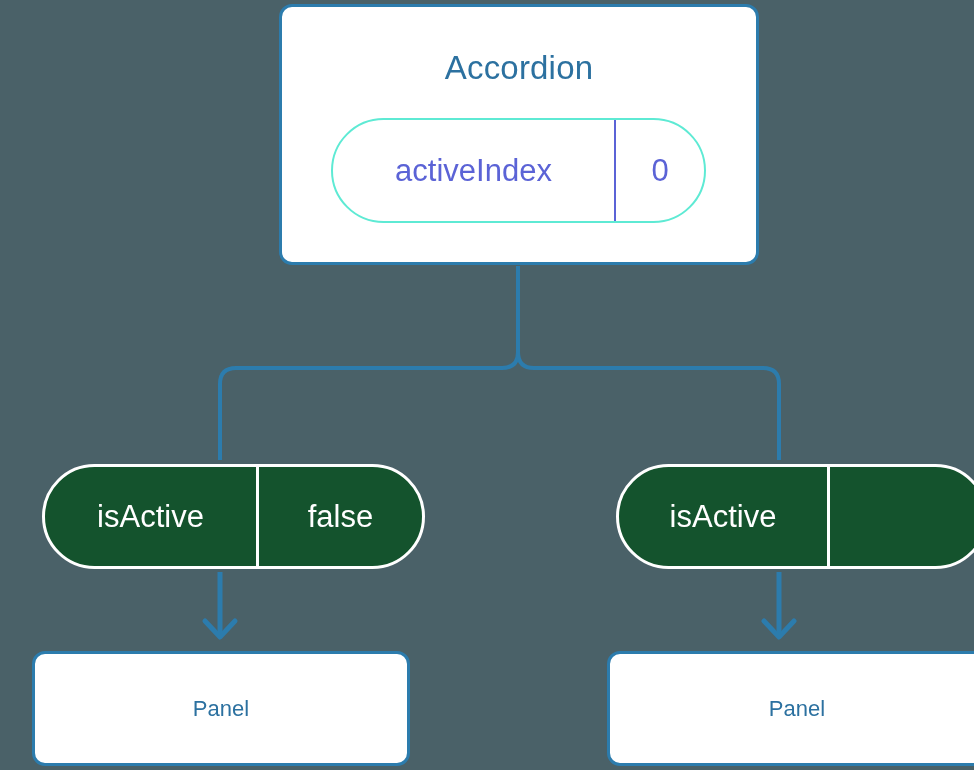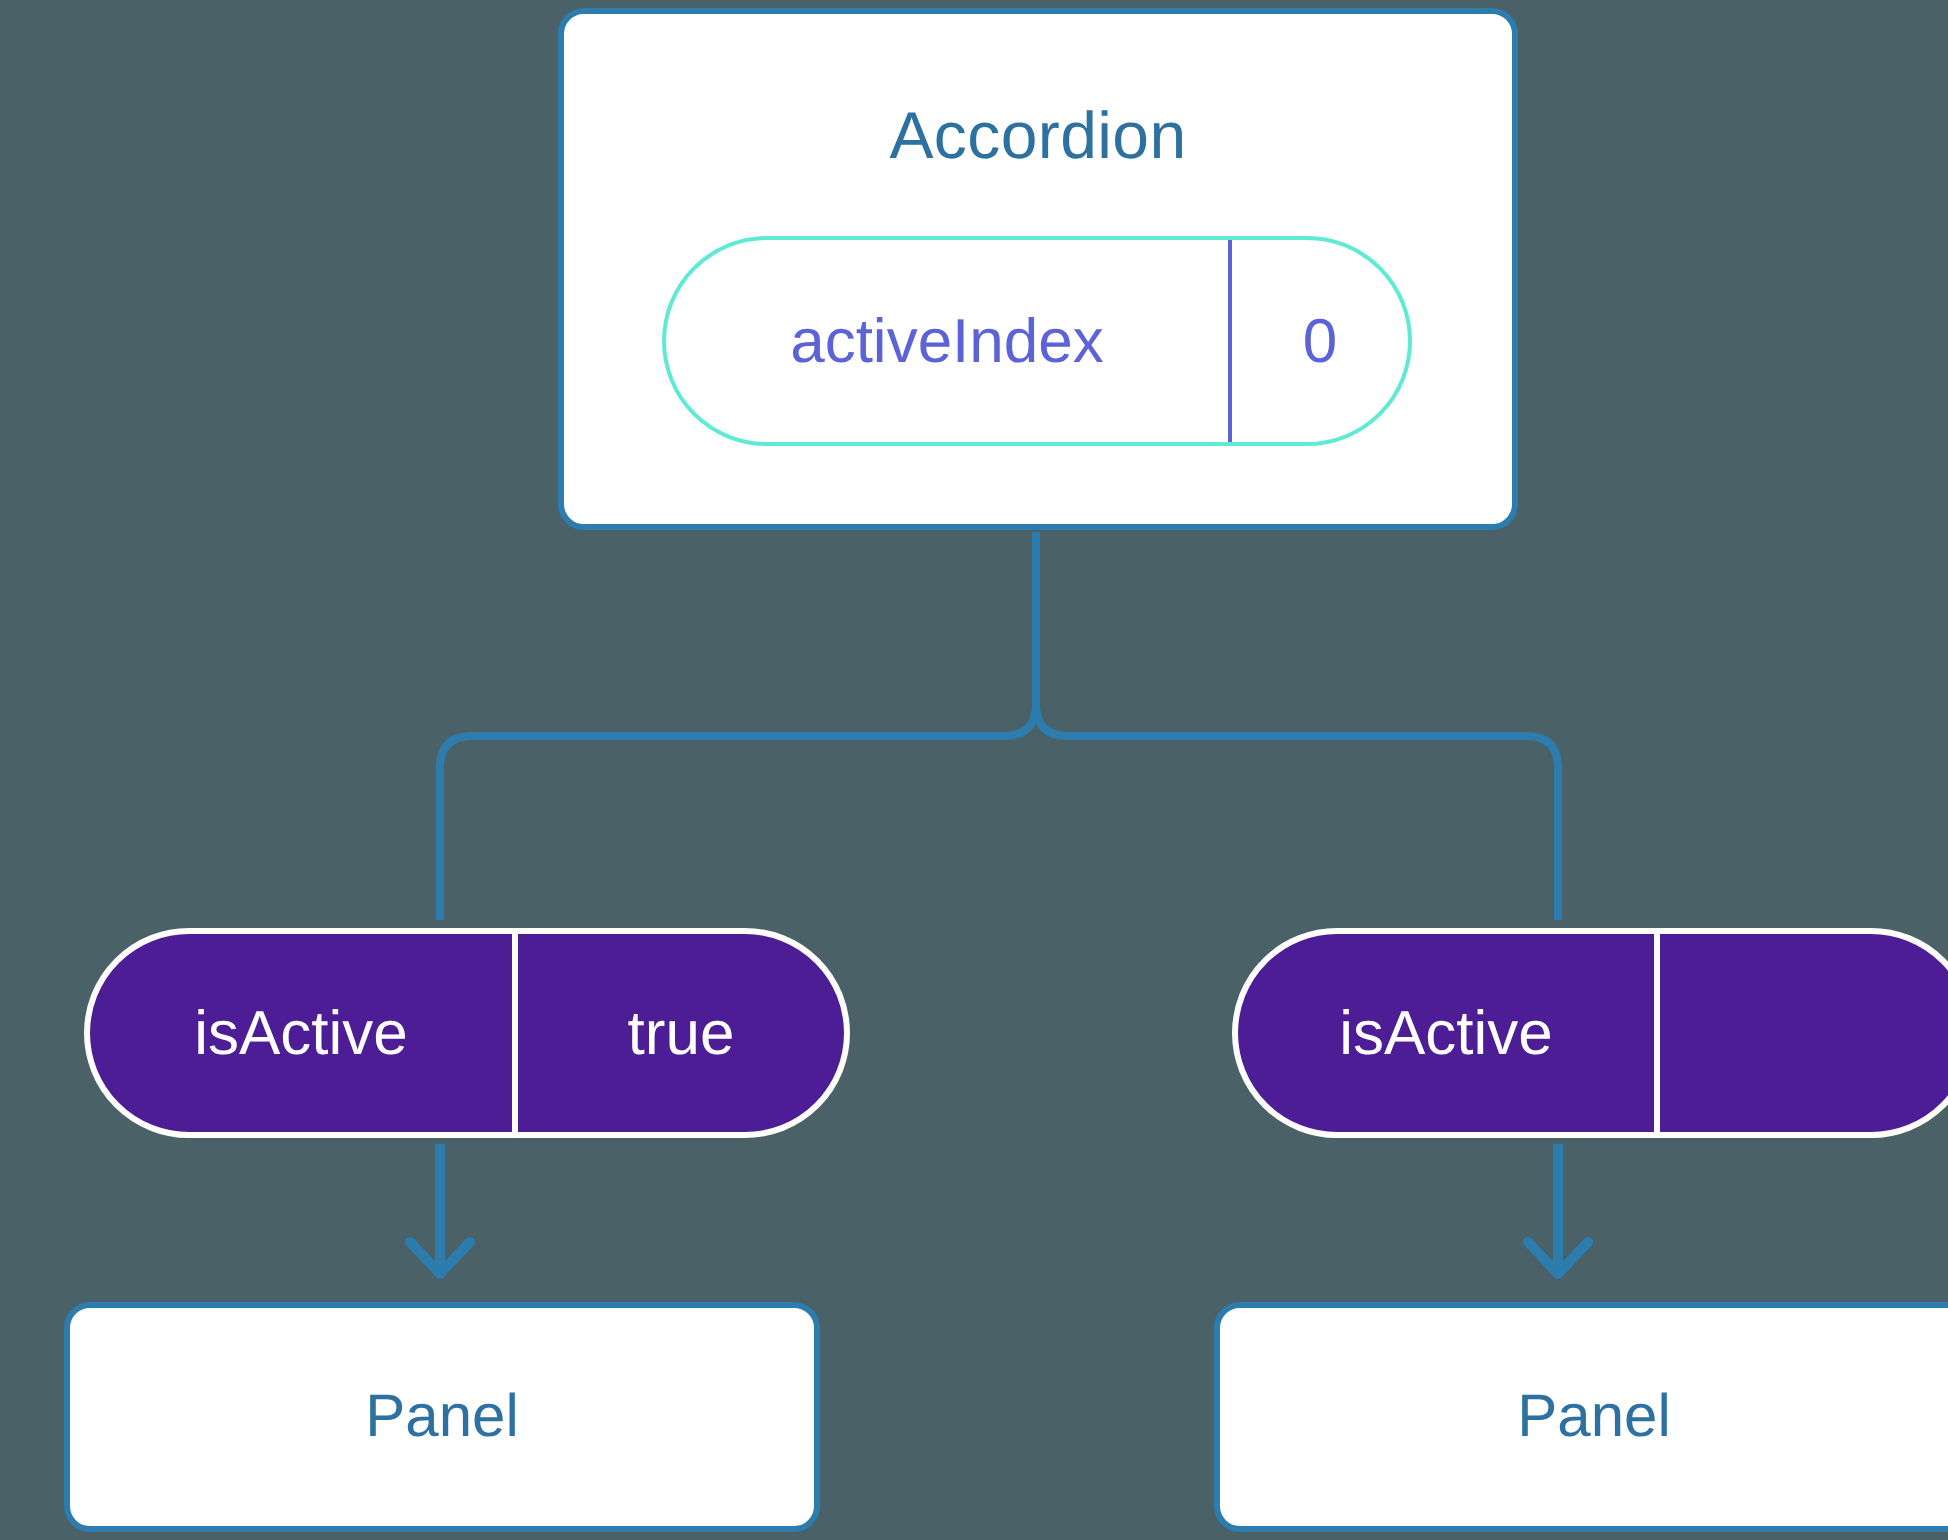--- a/index.html
+++ b/index.html
@@ -83,21 +83,21 @@
     color: #5b63d6;
     border-right: 2px solid #5b63d6;
   }
   .pill-outline .pill-val {
     color: #5b63d6;
   }
 
   
   .pill-filled {
     border: 3px solid #ffffff;
-    background: #4c1d95;
+    background: #14532d;
   }
   .pill-filled .pill-key {
     color: #ffffff;
     border-right: 3px solid #ffffff;
   }
   .pill-filled .pill-val {
     color: #ffffff;
   }
 
   #accordion-state-pill {
@@ -146,21 +146,21 @@
   .panel-label {
     position: absolute;
     left: 0;
     top: 0;
     width: 100%;
     height: 100%;
     display: flex;
     align-items: center;
     justify-content: center;
     color: #2c71a0;
-    font-size: 30px;
+    font-size: 22px;
     line-height: 1;
   }
 </style>
 </head>
 <body>
 
 <div id="stage">
 
   <svg id="connectors" viewBox="0 0 974 770">
 
@@ -181,21 +181,21 @@
     <div id="accordion-title">Accordion</div>
   </div>
 
   <div class="pill pill-outline" id="accordion-state-pill">
     <div class="pill-key">activeIndex</div>
     <div class="pill-val">0</div>
   </div>
 
   <div class="pill pill-filled" id="pill-left">
     <div class="pill-key">isActive</div>
-    <div class="pill-val">true</div>
+    <div class="pill-val">false</div>
   </div>
 
   <div class="pill pill-filled" id="pill-right">
     <div class="pill-key">isActive</div>
   </div>
 
   <div class="node-card" id="panel-left">
     <div class="panel-label">Panel</div>
   </div>
 

